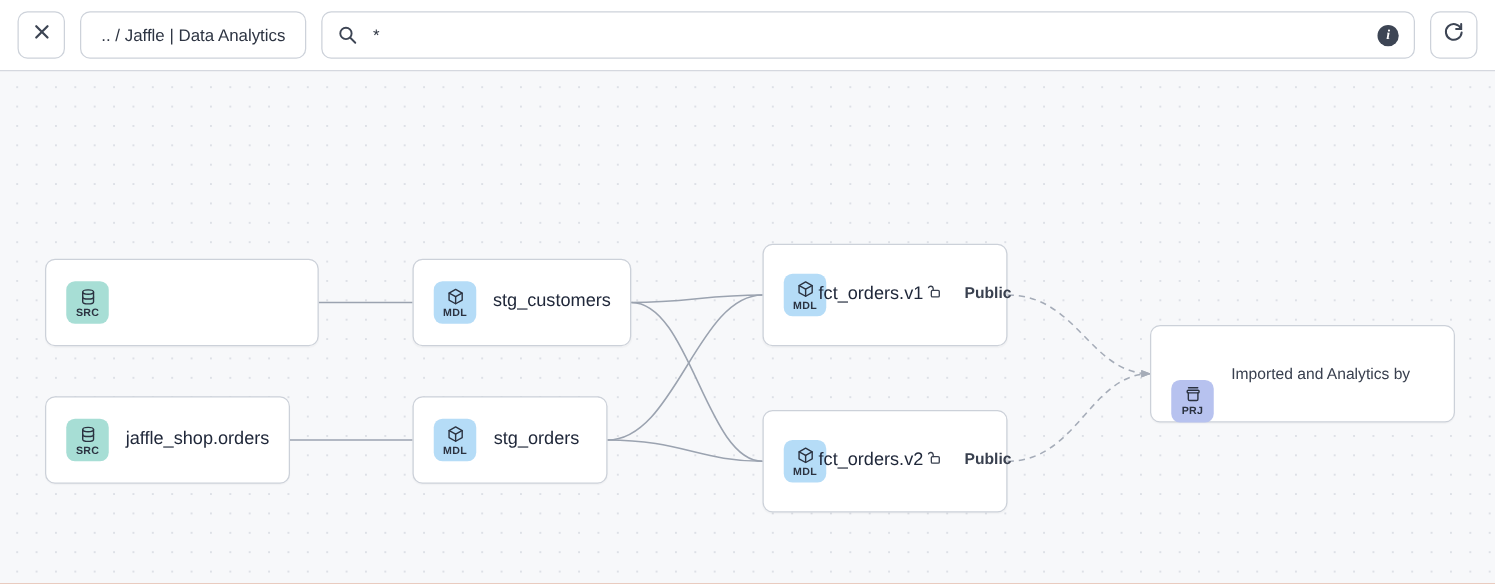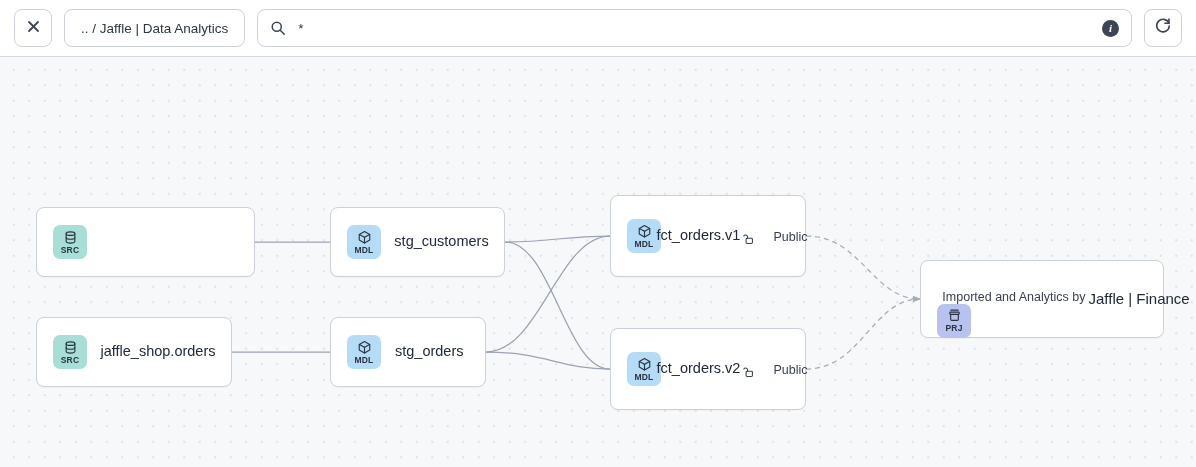--- a/index.html
+++ b/index.html
@@ -181,26 +181,27 @@
     min-width: 0;
   }
   .node-title {
     font-size: 14.5px;
     color: #20283a;
     white-space: nowrap;
     line-height: 1.2;
   }
   .node-sub {
     display: flex;
-    align-items: flex-end;
+    align-items: flex-start;
     gap: 18px;
     font-size: 12.5px;
     color: #39404f;
     white-space: nowrap;
     line-height: 1.2;
+    font-weight: bold;
   }
   .node-pre {
     font-size: 12.5px;
     color: #39404f;
     white-space: nowrap;
     line-height: 1.3;
   }
   .node-main {
     font-size: 15px;
     color: #20283a;
@@ -393,18 +394,17 @@
           <svg width="15" height="15" viewBox="0 0 18 18" fill="none" stroke="currentColor" stroke-width="1.35" stroke-linejoin="round" stroke-linecap="round">
             <path d="M4.6 2.6 H13.4"></path>
             <rect x="3.3" y="5.0" width="11.4" height="2.6" rx="1.0"></rect>
             <path d="M4.4 7.6 V13.6 A1.3 1.3 0 0 0 5.7 14.9 H12.3 A1.3 1.3 0 0 0 13.6 13.6 V7.6"></path>
           </svg>
         </span>
         <span class="badge-text">PRJ</span>
       </div>
       <div class="node-body">
         <div class="node-pre">Imported and Analytics by</div>
-        <div class="node-main">Jaffle | Finance</div>
       </div>
     </div>
 
   </div>
 </div>
 
 </body></html>

